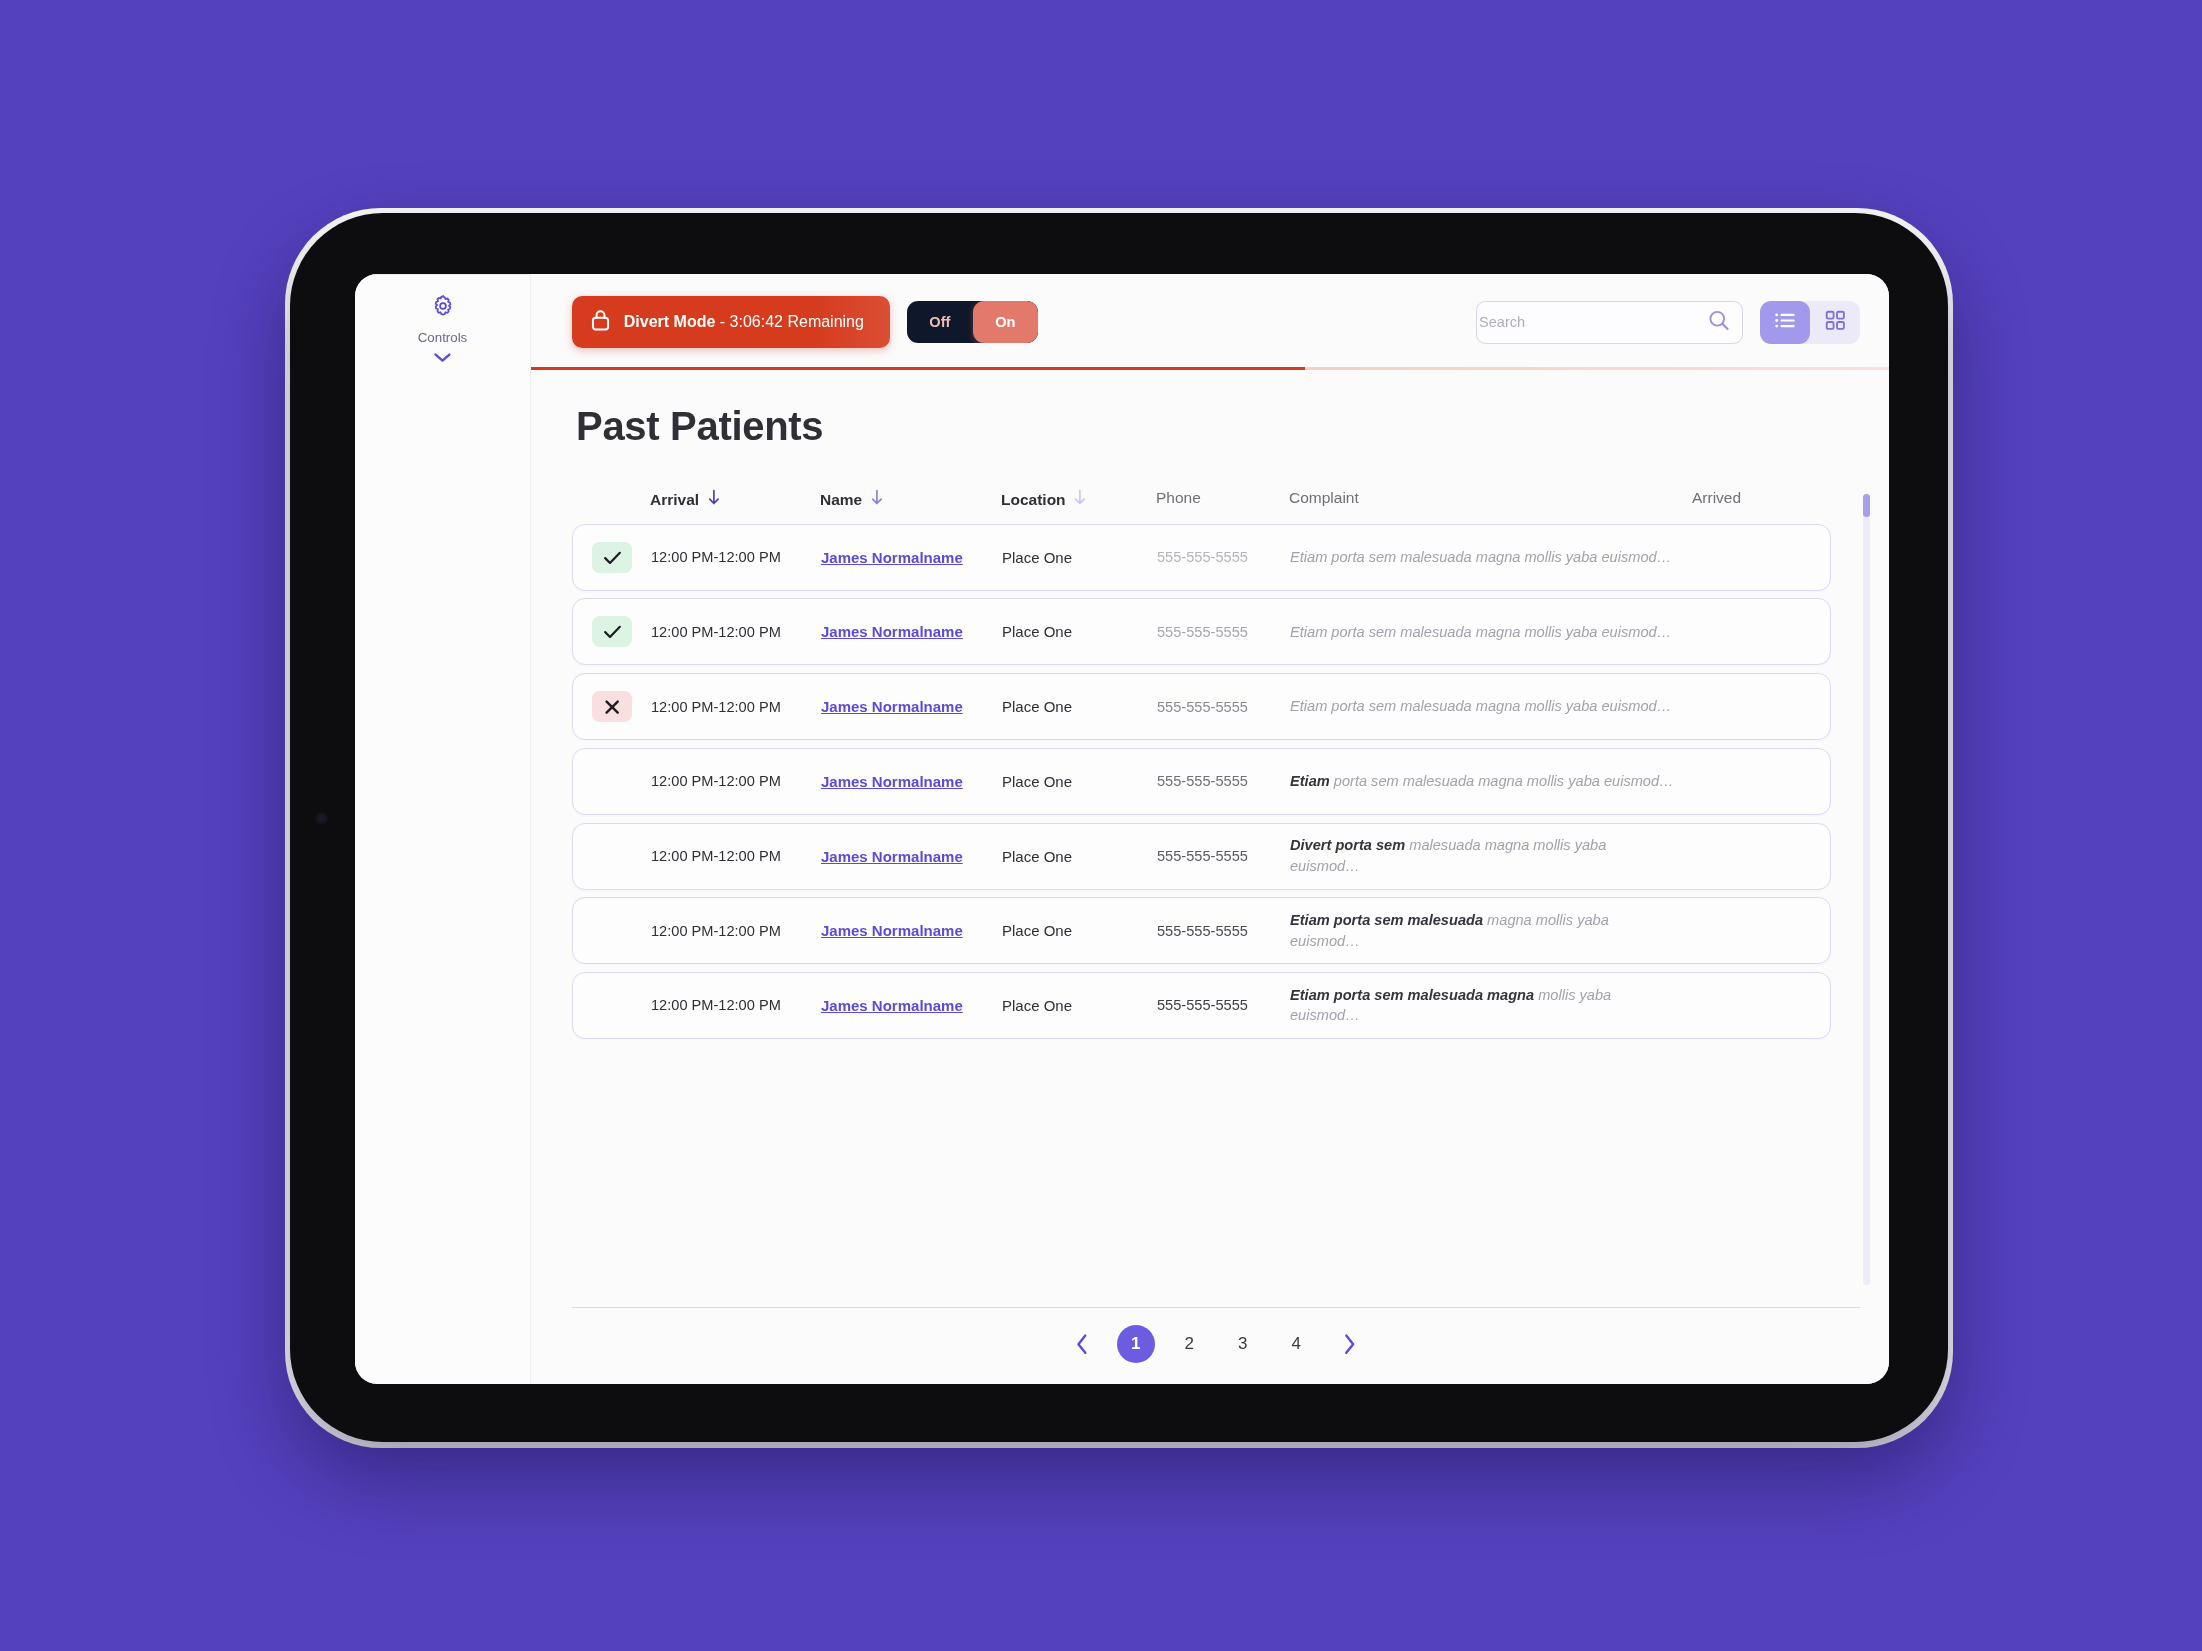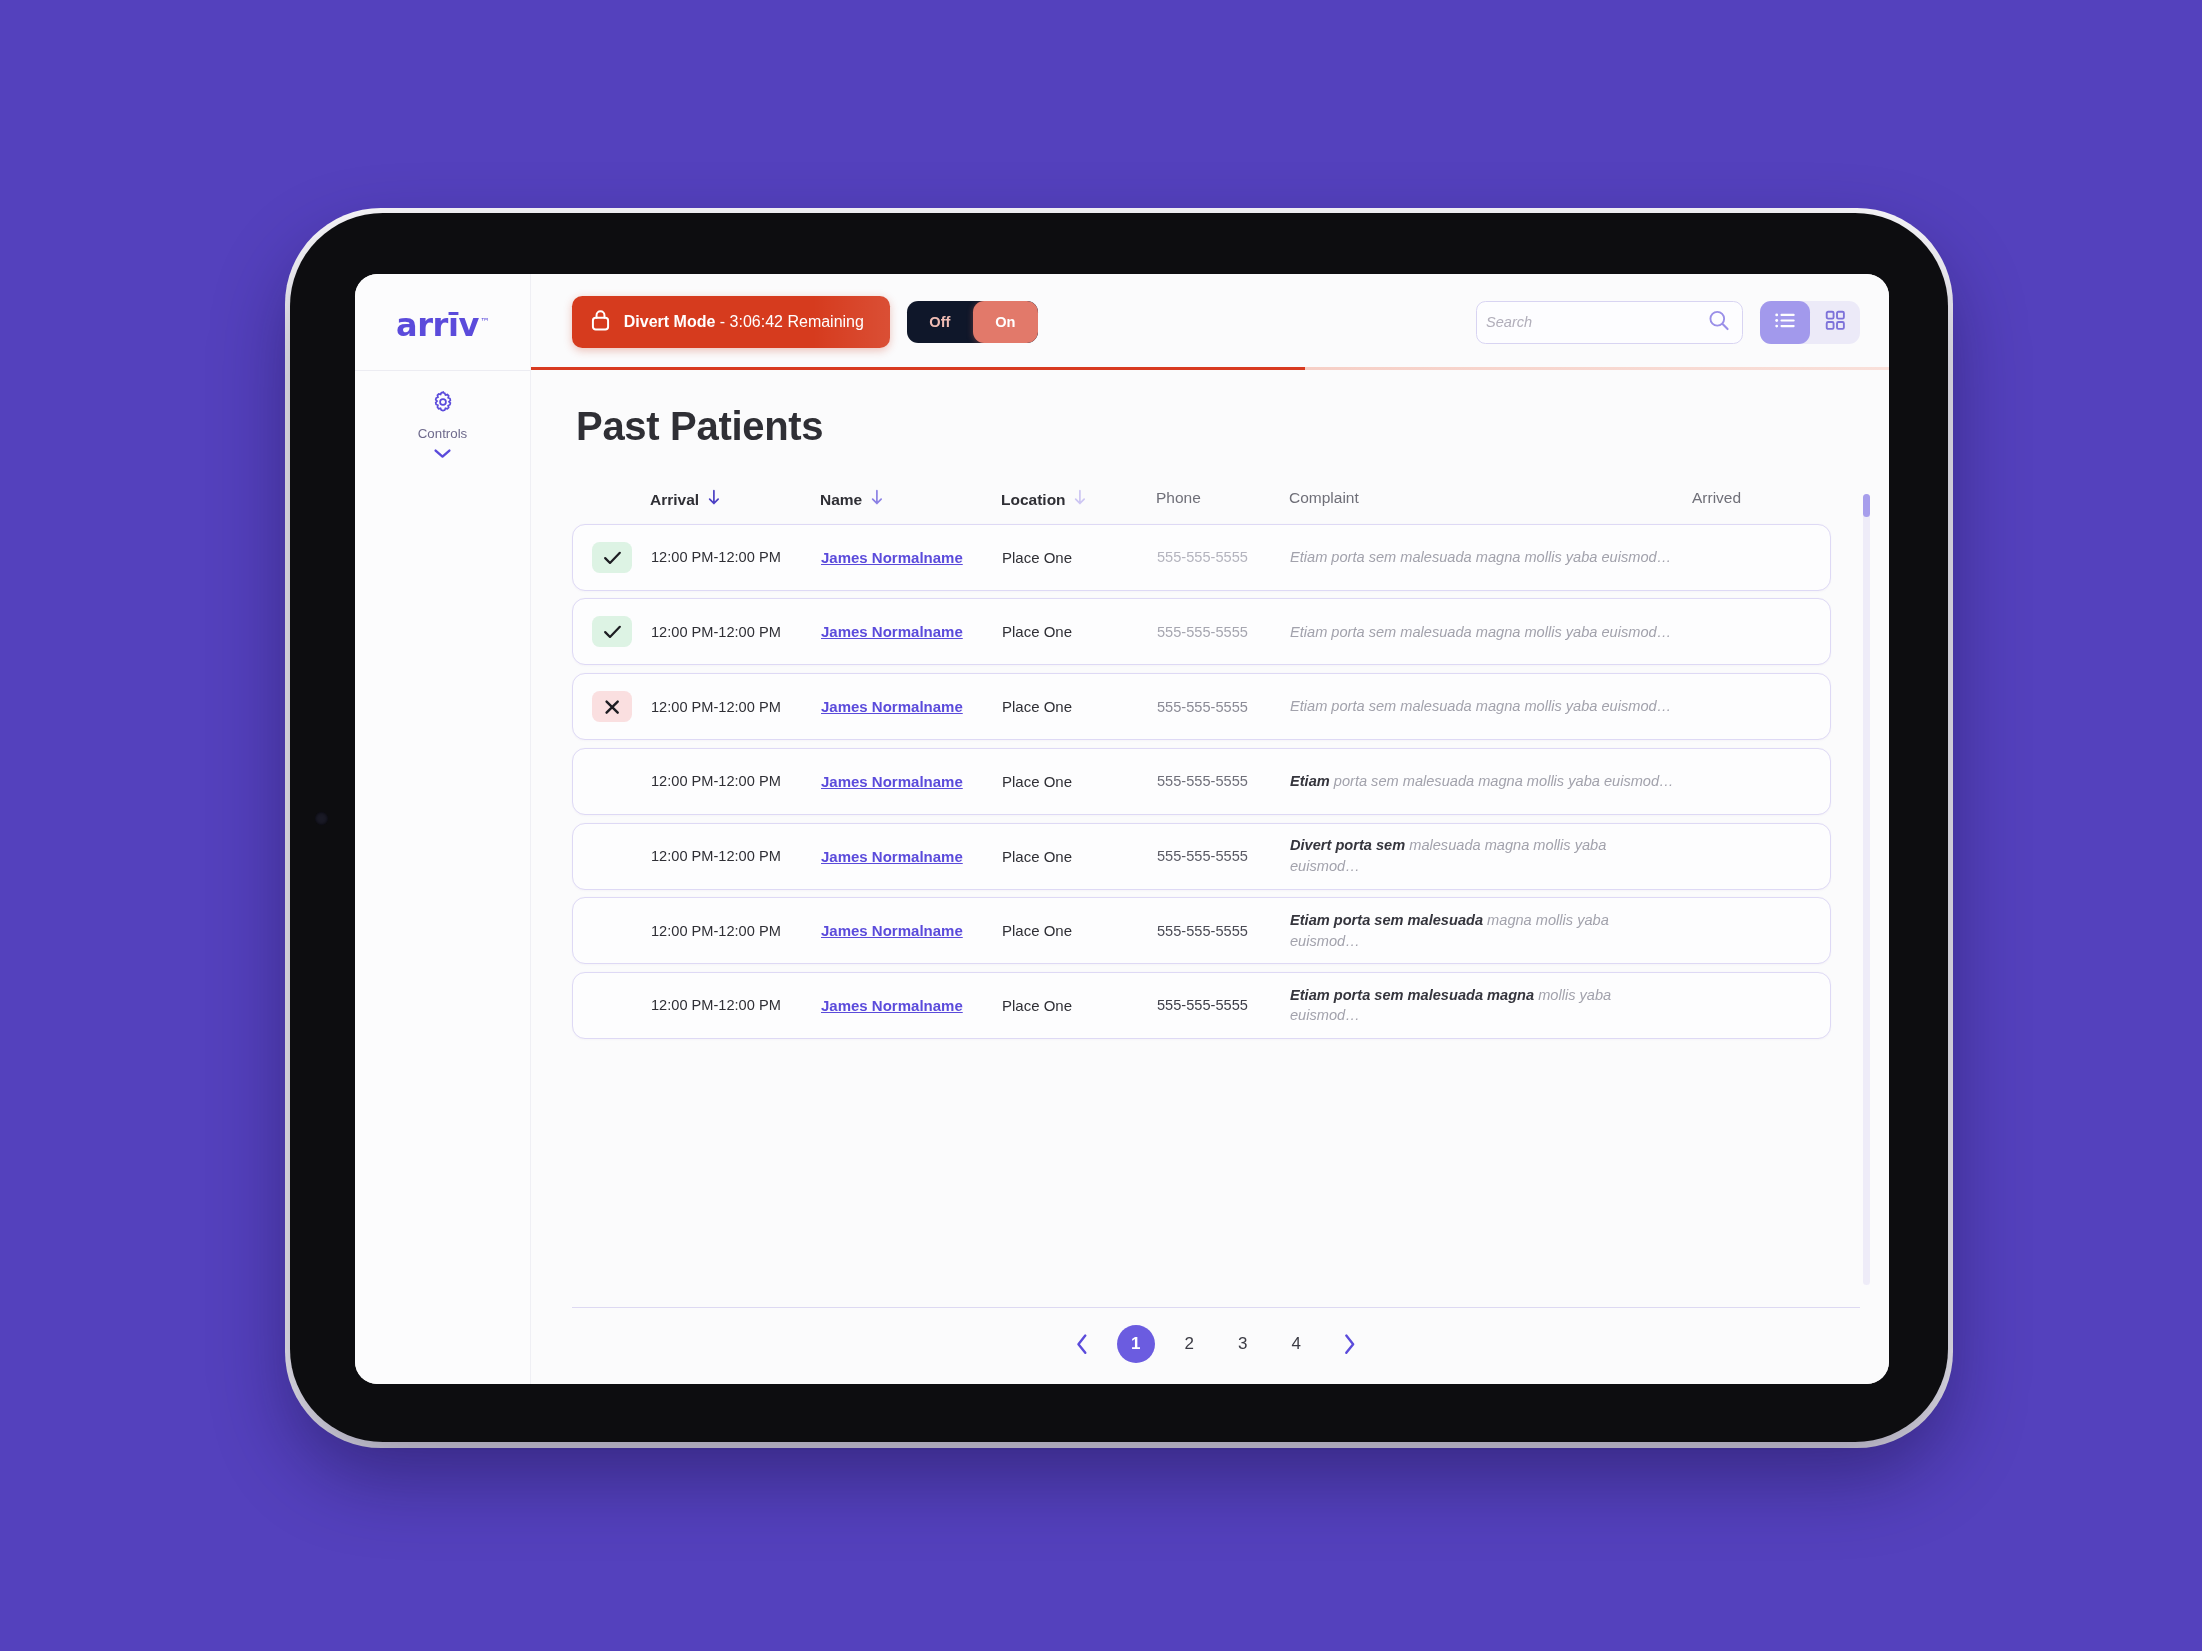--- a/index.html
+++ b/index.html
@@ -188,26 +188,25 @@
     position: relative;
     width: 267px;
     flex-shrink: 0;
   }
   .search-input {
     width: 100%;
     height: 43px;
     border: 0.9px solid #d8d4f2;
     border-radius: 9.5px;
     background: #fdfdff;
-    padding: 0 45px 0 9px;
+    padding: 0 45px 0 2px;
     font-size: 14.6px;
     color: #45425c;
     font-family: "Liberation Sans", sans-serif;
     outline: none;
-    font-style: italic;
   }
   .search-input::placeholder { color: #b1aeba; }
   .search-icon {
     position: absolute;
     right: 12px; top: 50%;
     transform: translateY(-50%);
     pointer-events: none;
   }
 
   .view-toggle {
@@ -379,25 +378,20 @@
 </head>
 <body>
 
 <div class="device-outline"></div>
 <div class="device-bezel"></div>
 <div class="camera-dot"></div>
 
 <div class="screen">
 
   <aside class="sidebar">
-    <div class="logo-area">
-      <div class="logo">
-        <span>arrīv</span><span class="tm">™</span>
-      </div>
-    </div>
 
 
     <div class="sidebar-footer">
       <span>
         <svg width="24" height="24" viewBox="0 0 28 28" fill="none">
           <path d="M14 3.2l2 .5.9 2.1 2.2-.5 1.5 1.5-.6 2.2 2.1 1 .5 2-1.6 1.6 1.6 1.6-.5 2-2.1 1 .6 2.2-1.5 1.5-2.2-.5-.9 2.1-2 .5-2-.5-.9-2.1-2.2.5L7.5 20l.6-2.2-2.1-1-.5-2L7.1 13 5.5 11.4l.5-2 2.1-1-.6-2.2 1.5-1.5 2.2.5.9-2.1 2-.5z" stroke="#5b4bdb" stroke-width="2"></path>
           <circle cx="14" cy="14" r="3.4" stroke="#5b4bdb" stroke-width="2"></circle>
         </svg>
       </span>
       <span class="nav-label">Controls</span>

